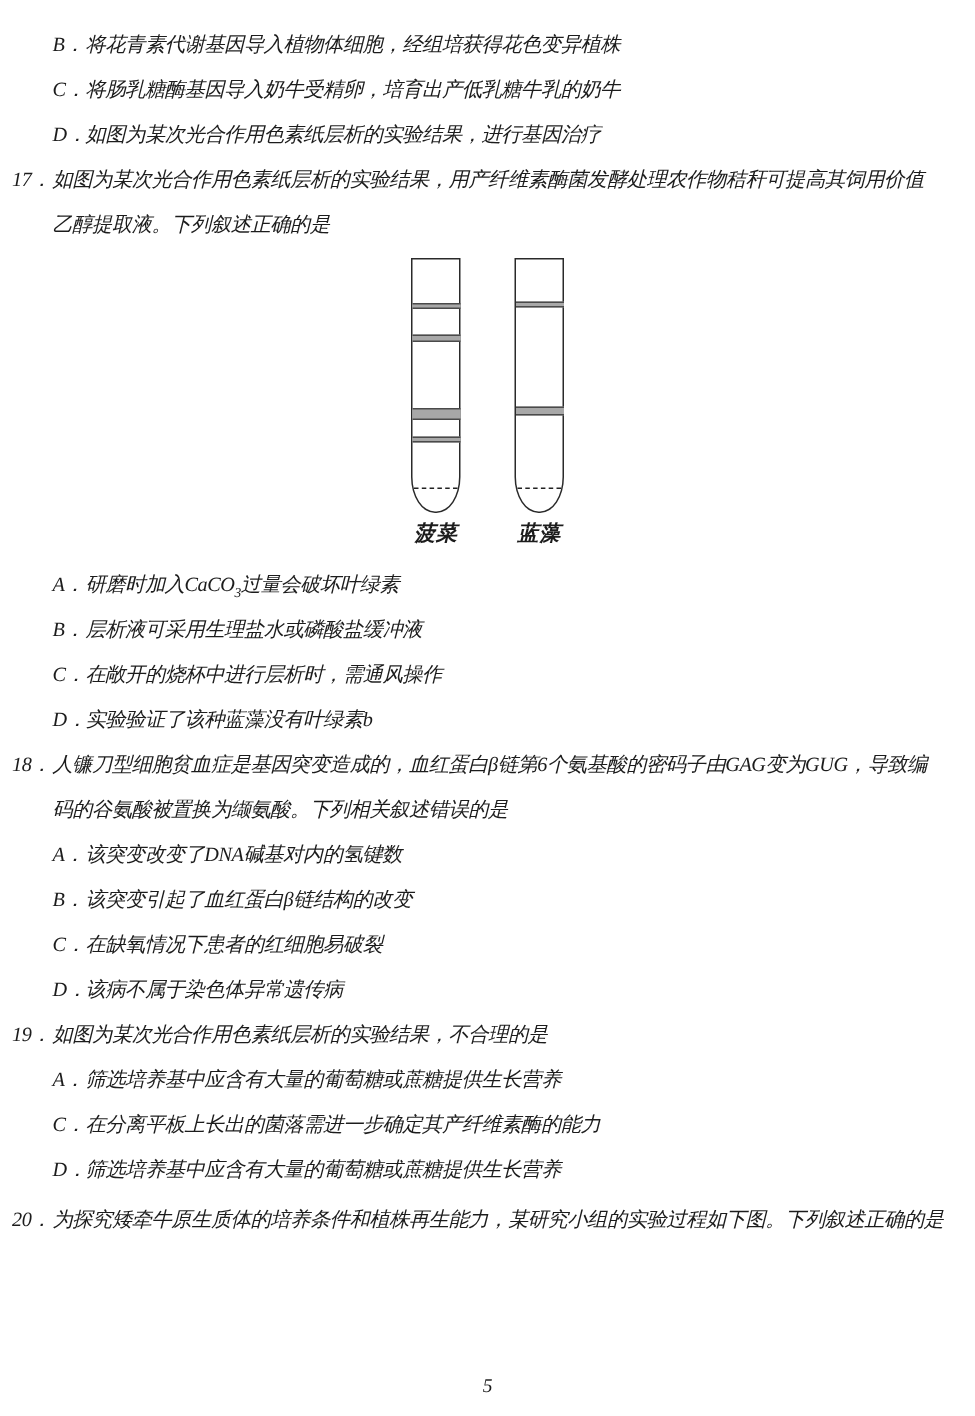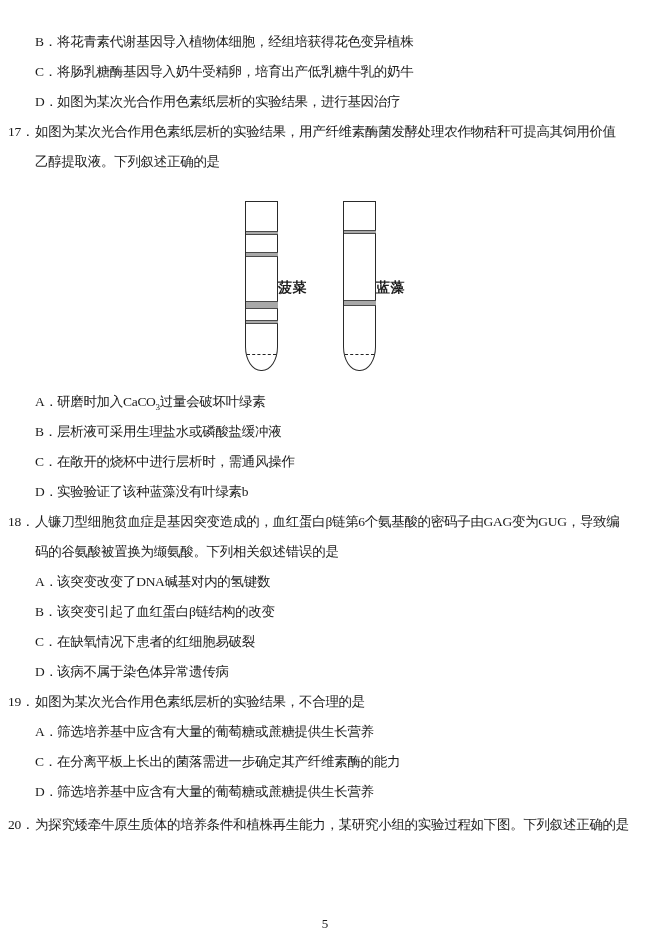--- a/index.html
+++ b/index.html
@@ -3,39 +3,39 @@
 <meta charset="utf-8">
 <style>
   * { margin:0; padding:0; box-sizing:border-box; }
   html,body { background:#ffffff; }
   body {
     width:650px; height:944px;
     position:relative; overflow:hidden;
     font-family:"Liberation Serif","DejaVu Serif",serif;
     color:var(--text,#1c1c1c);
   }
-  .page { position:absolute; inset:0; padding-top:27px; }
+  .page { position:absolute; inset:0; padding-top:15px;font-style:italic; }
   .line {
     font-size:13.5px; letter-spacing:-0.3px;
     height:30px; line-height:30px;
     white-space:nowrap;
   }
   .q-line { padding-left:8px; }
   .q-num { display:inline-block; width:27px; }
   .q-cont { padding-left:35px; }
   .opt-line { padding-left:35px; }
   .opt-label { display:inline-block; width:22px; }
   sub { font-size:9px; }
 
   
   .figure {
     height:203px; margin-top:7px;
     display:flex; justify-content:center; gap:36px;
   }
-  .strip-wrap { display:flex; align-items:center; }
+  .strip-wrap { display:flex; flex-direction:column; align-items:center; }
   .strip {
     position:relative; width:33px; height:170px;
     border:1.5px solid var(--strip-border,#2a2a2a);
     border-bottom-left-radius:16px 24px;
     border-bottom-right-radius:16px 24px;
     background:#fff;
   }
   .band {
     position:absolute; left:-0.5px; right:-0.5px;
     background:var(--band-fill,#a8a8a8);

